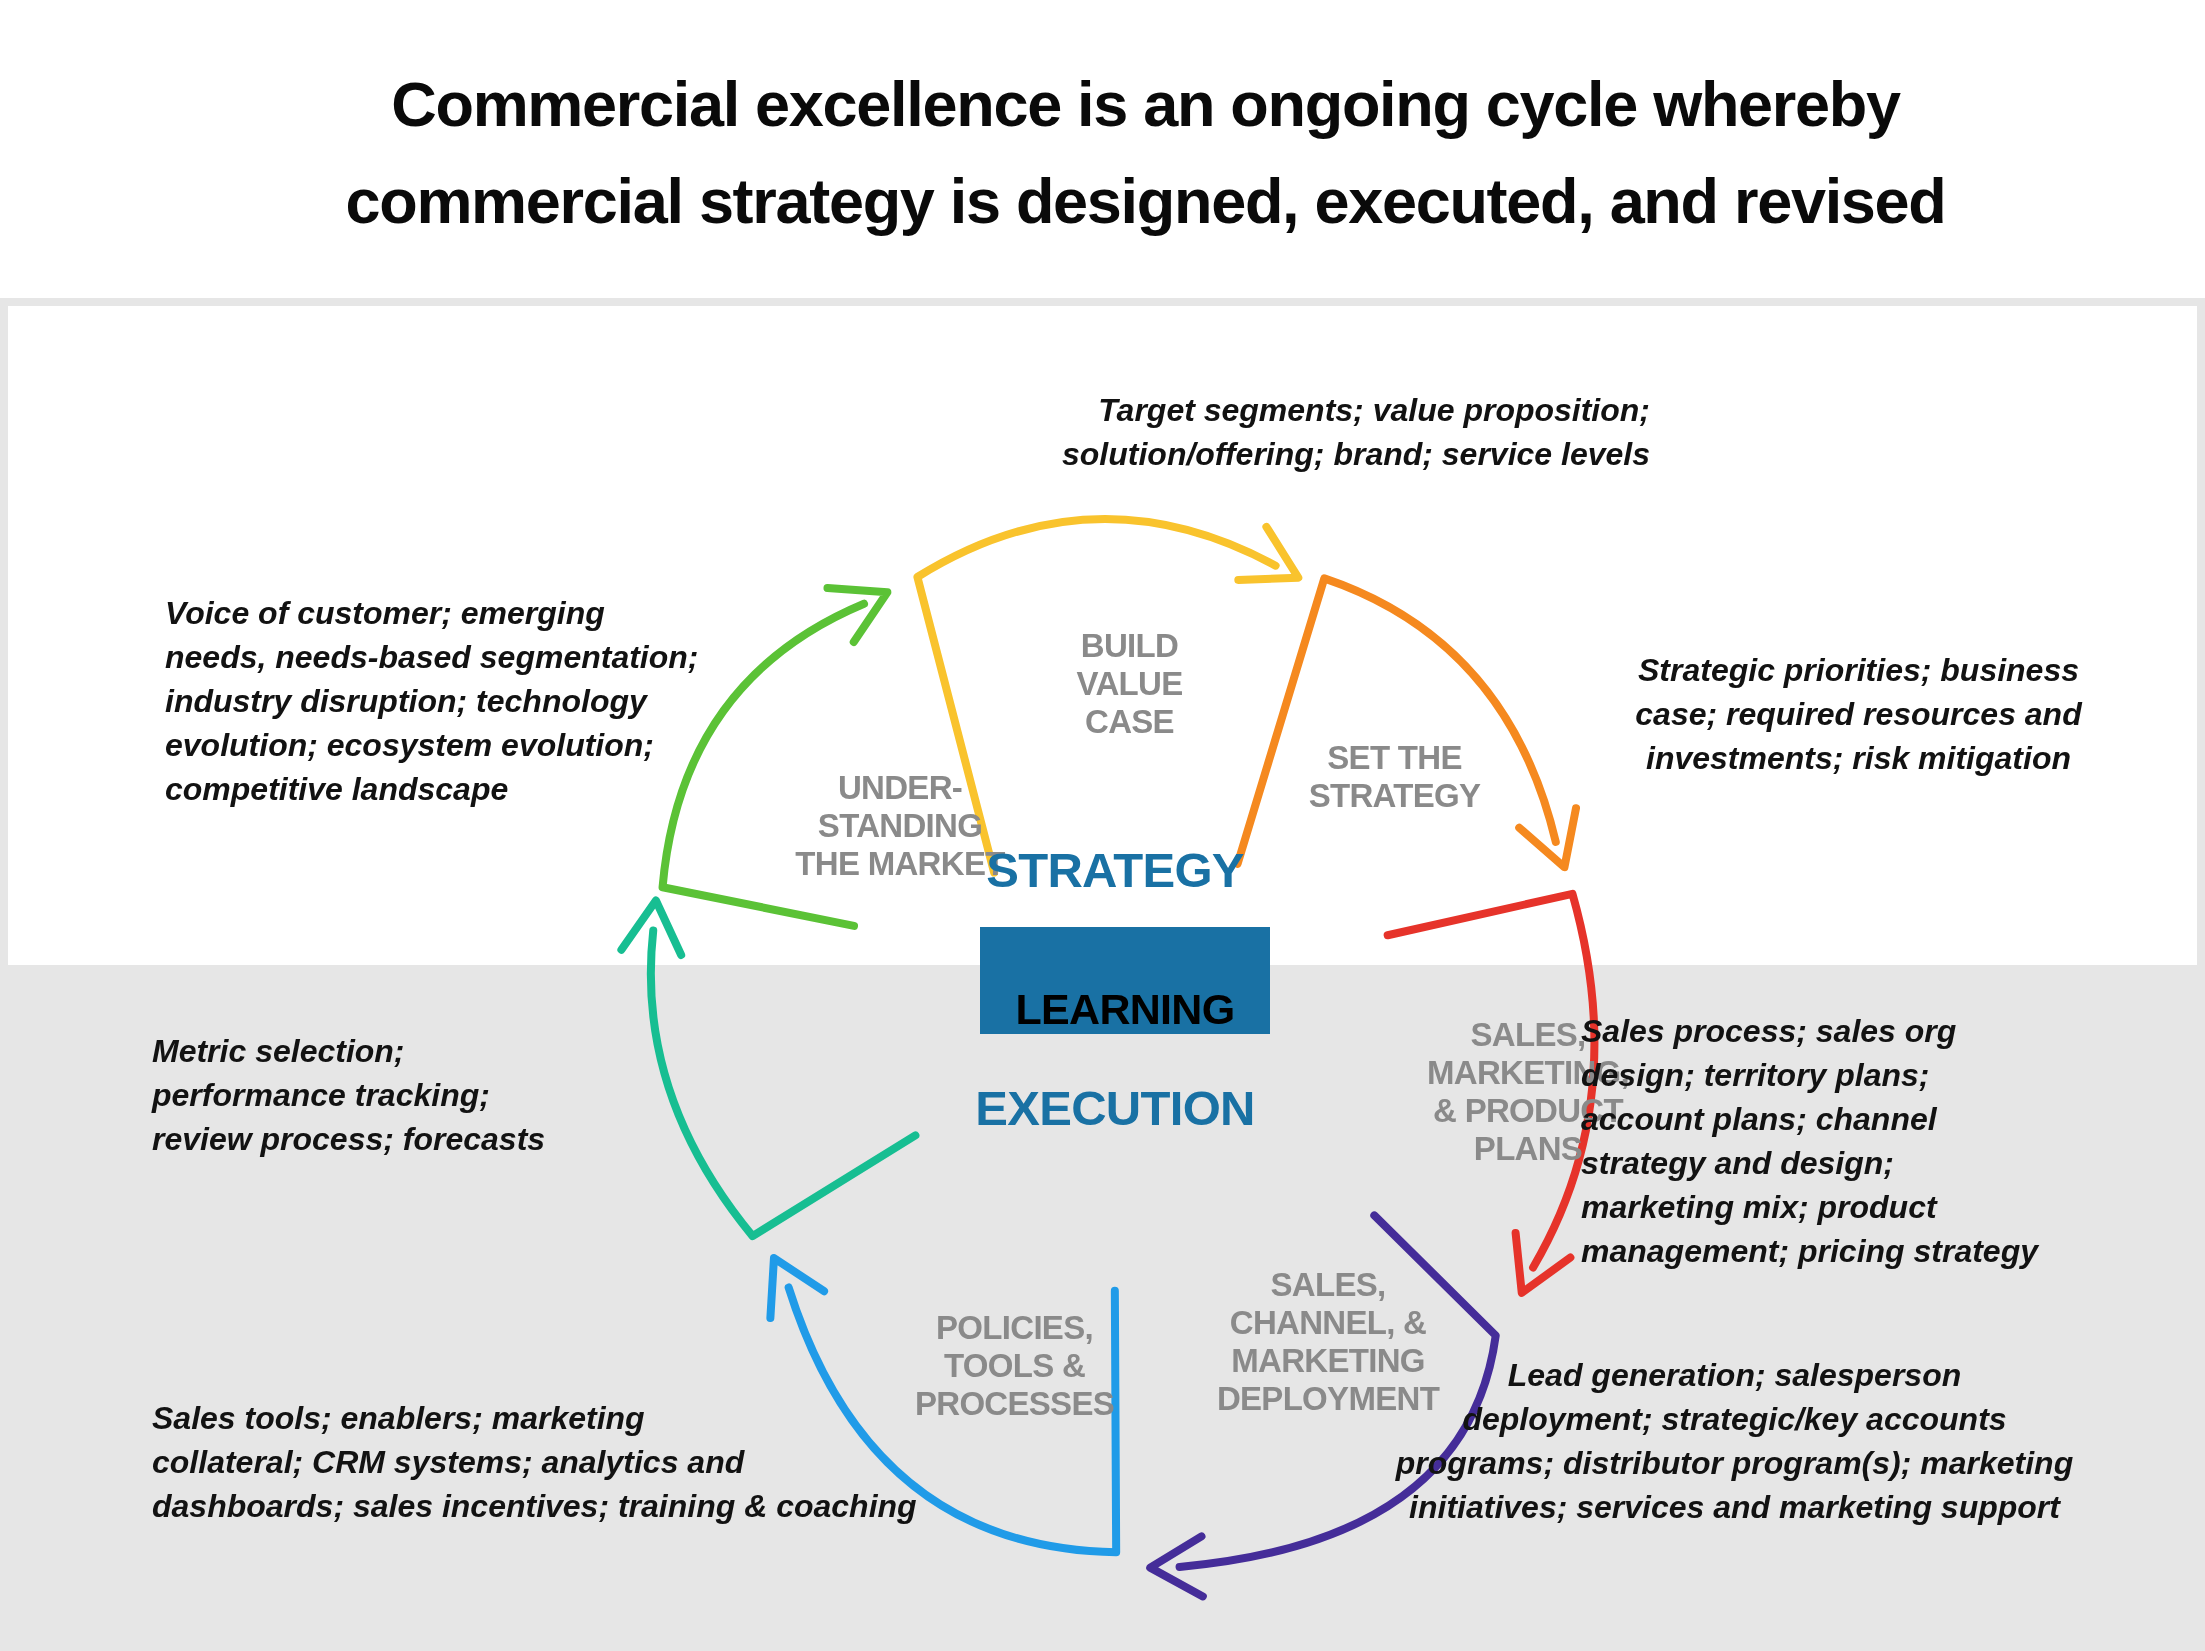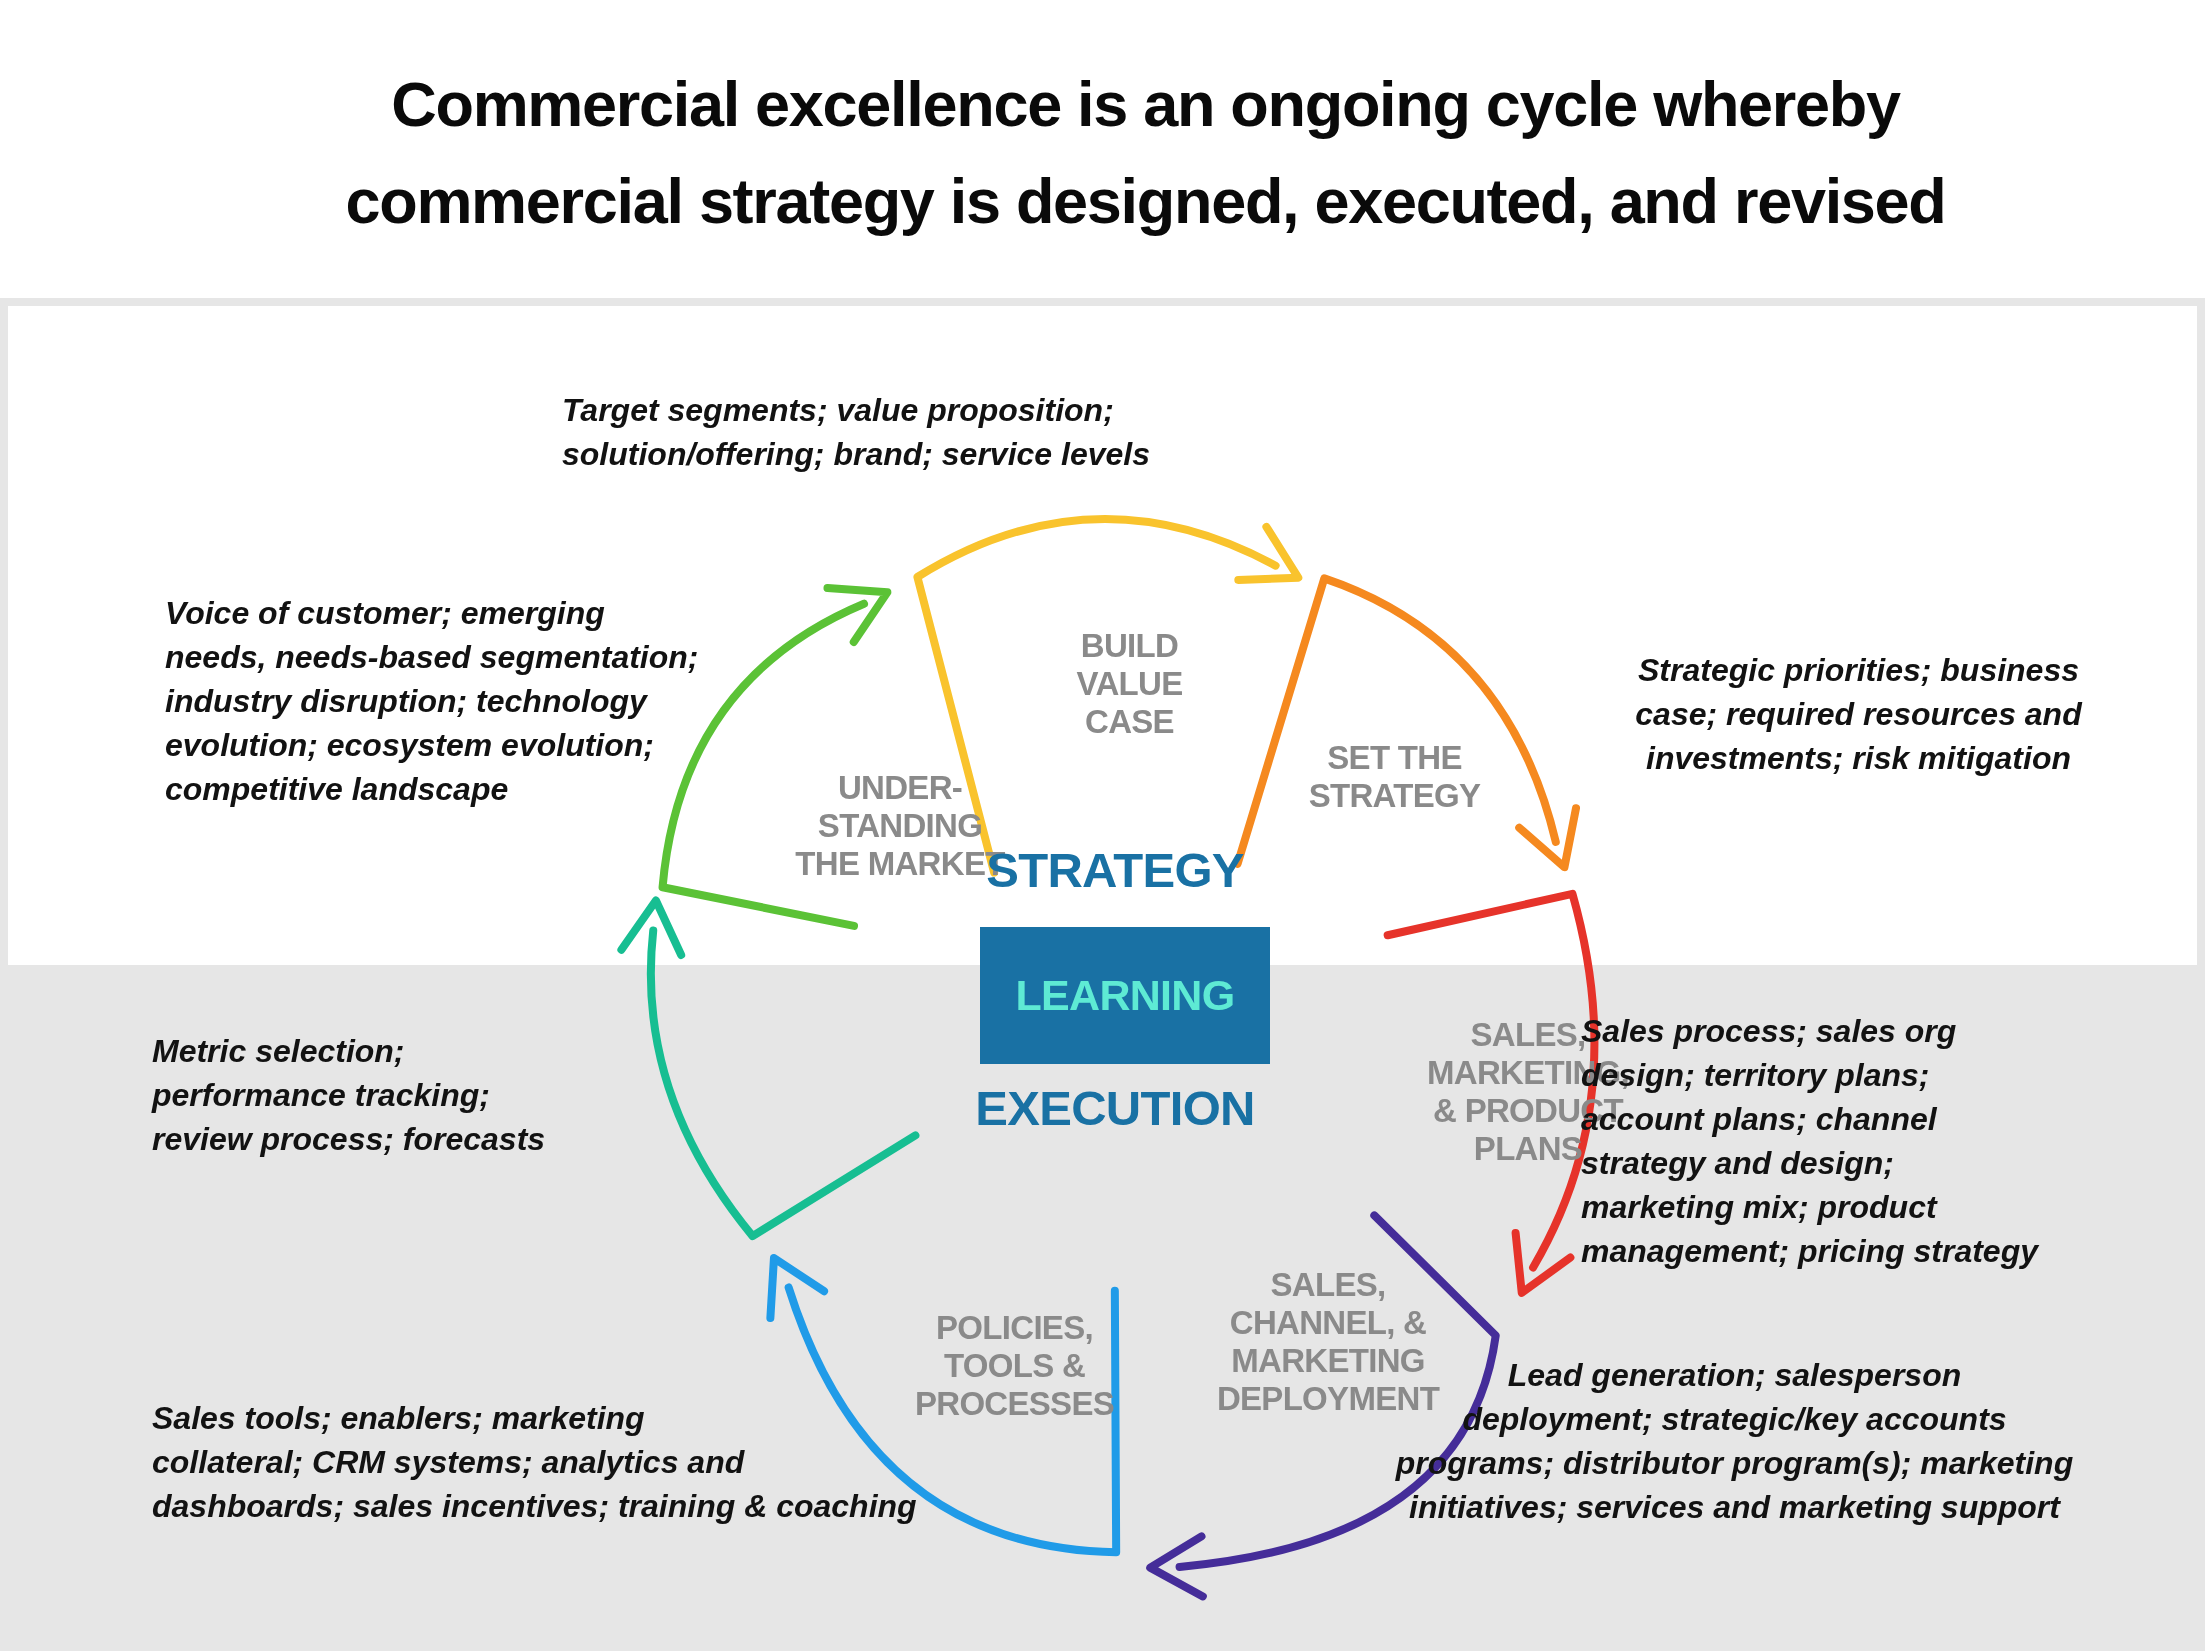--- a/index.html
+++ b/index.html
@@ -50,24 +50,24 @@
   }
   .big-blue{
     position:absolute;
     color:#1971A4;
     font-weight:bold;
     font-size:49px;
     letter-spacing:-0.7px;
     text-align:center;
   }
   .learning-box{
-    position:absolute;left:980px;top:927px;width:290px;height:137px;
+    position:absolute;left:980px;top:927px;width:290px;height:107px;
     background:#1971A4;
-    display:flex;align-items:center;justify-content:center;
-    color:#5eead4;
+    display:flex;align-items:flex-end;justify-content:center;
+    color:#000000;
     font-weight:bold;
     font-size:43px;
     letter-spacing:-0.7px;
   }
 </style>
 </head>
 <body>
 
 <div class="slide">
 
@@ -129,21 +129,21 @@
   <div class="stage" style="left:881px;top:1309px;width:267px;">POLICIES,
 TOOLS &amp;
 PROCESSES</div>
 
   <div class="big-blue" style="left:915px;top:842px;width:400px;">STRATEGY</div>
   <div class="learning-box">
     <span>LEARNING</span>
   </div>
   <div class="big-blue" style="left:915px;top:1080px;width:400px;">EXECUTION</div>
 
-  <div class="note" style="left:562px;top:388px;width:1068px;text-align:left;">Target segments; value proposition;
+  <div class="note" style="left:582px;top:388px;width:1068px;text-align:right;">Target segments; value proposition;
 solution/offering; brand; service levels</div>
   <div class="note" style="left:1625px;top:622px;width:467px;text-align:center;margin-top:26px;">Strategic priorities; business
 case; required resources and
 investments; risk mitigation</div>
   <div class="note" style="left:1581px;top:1009px;width:480px;">Sales process; sales org
 design; territory plans;
 account plans; channel
 strategy and design;
 marketing mix; product
 management; pricing strategy</div>

